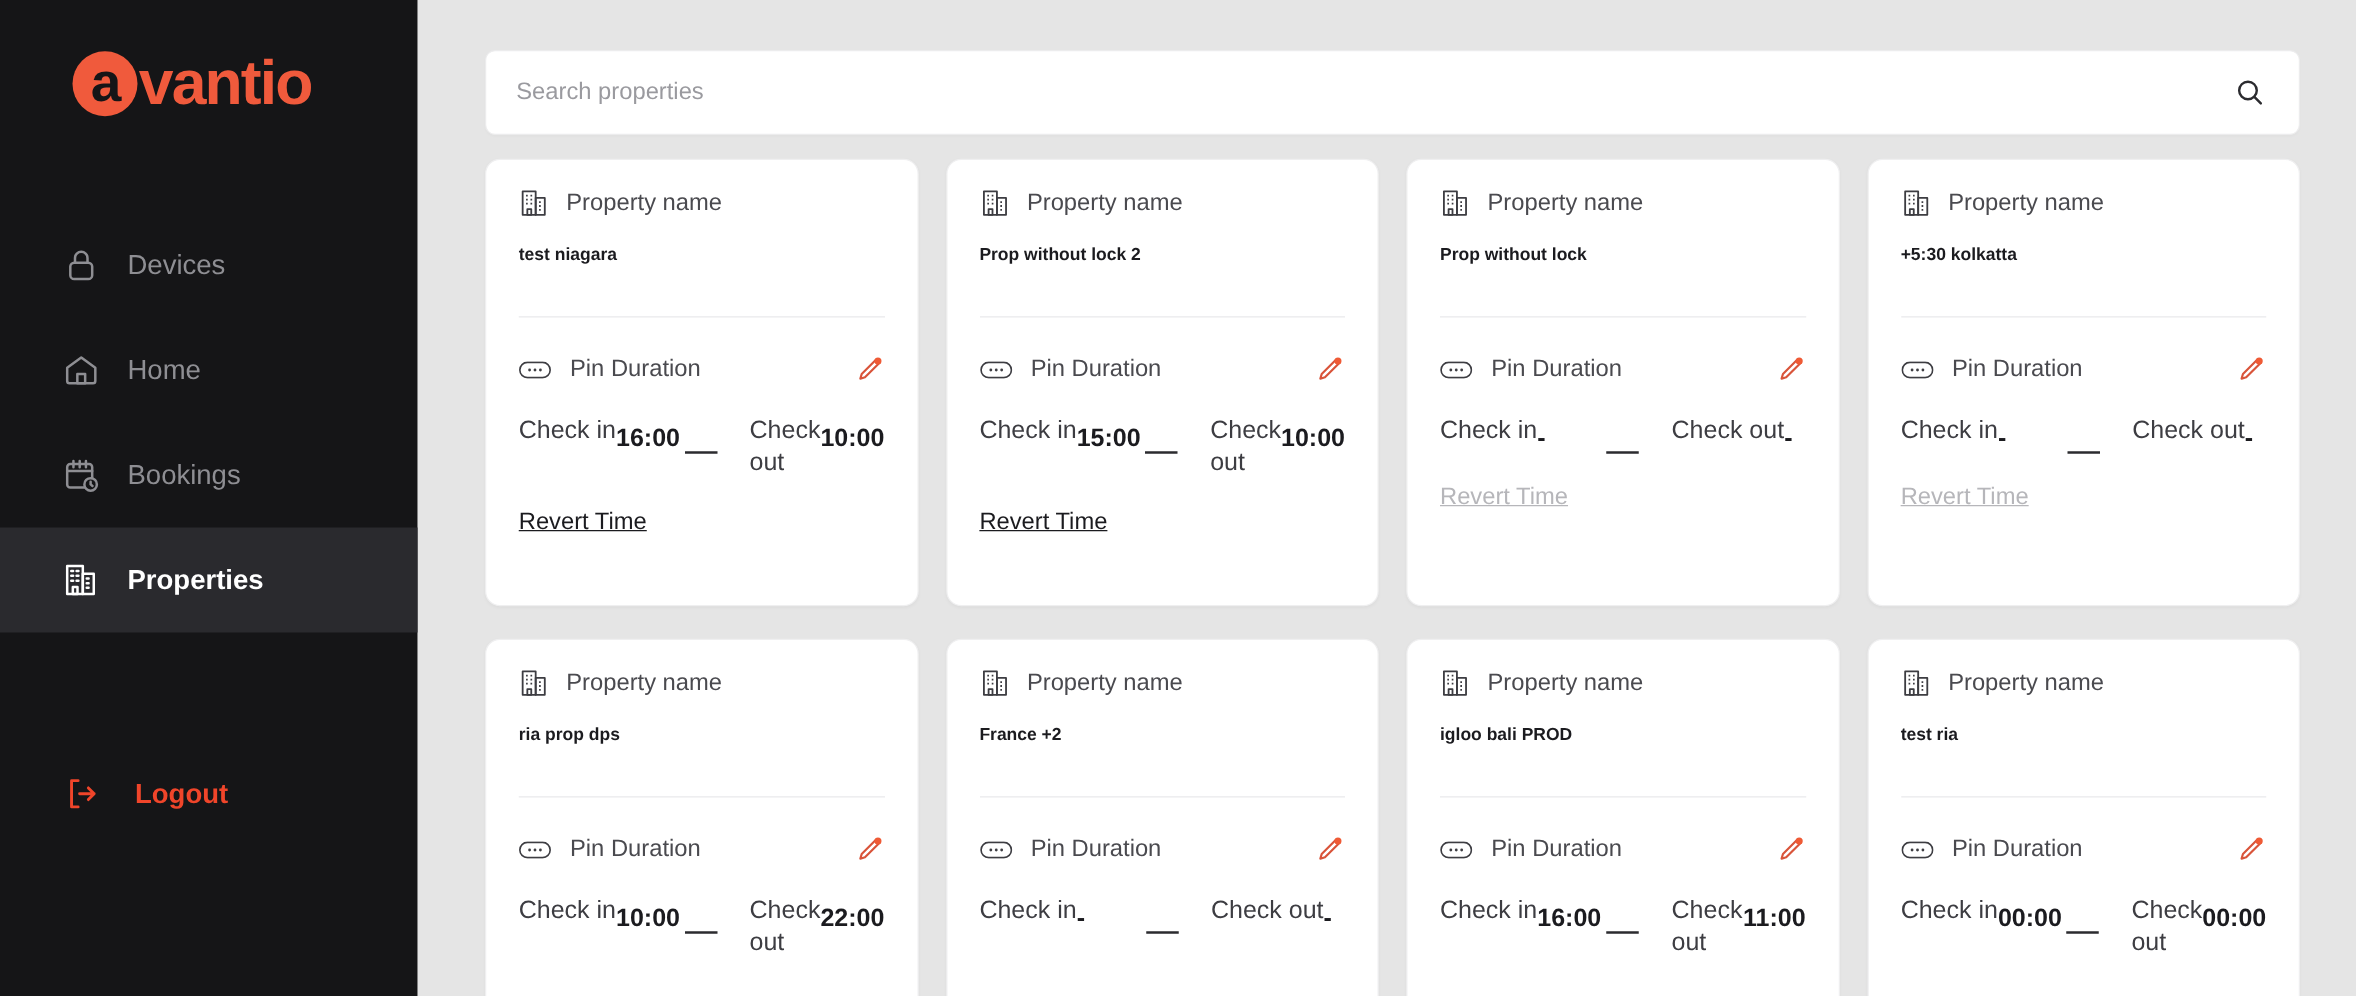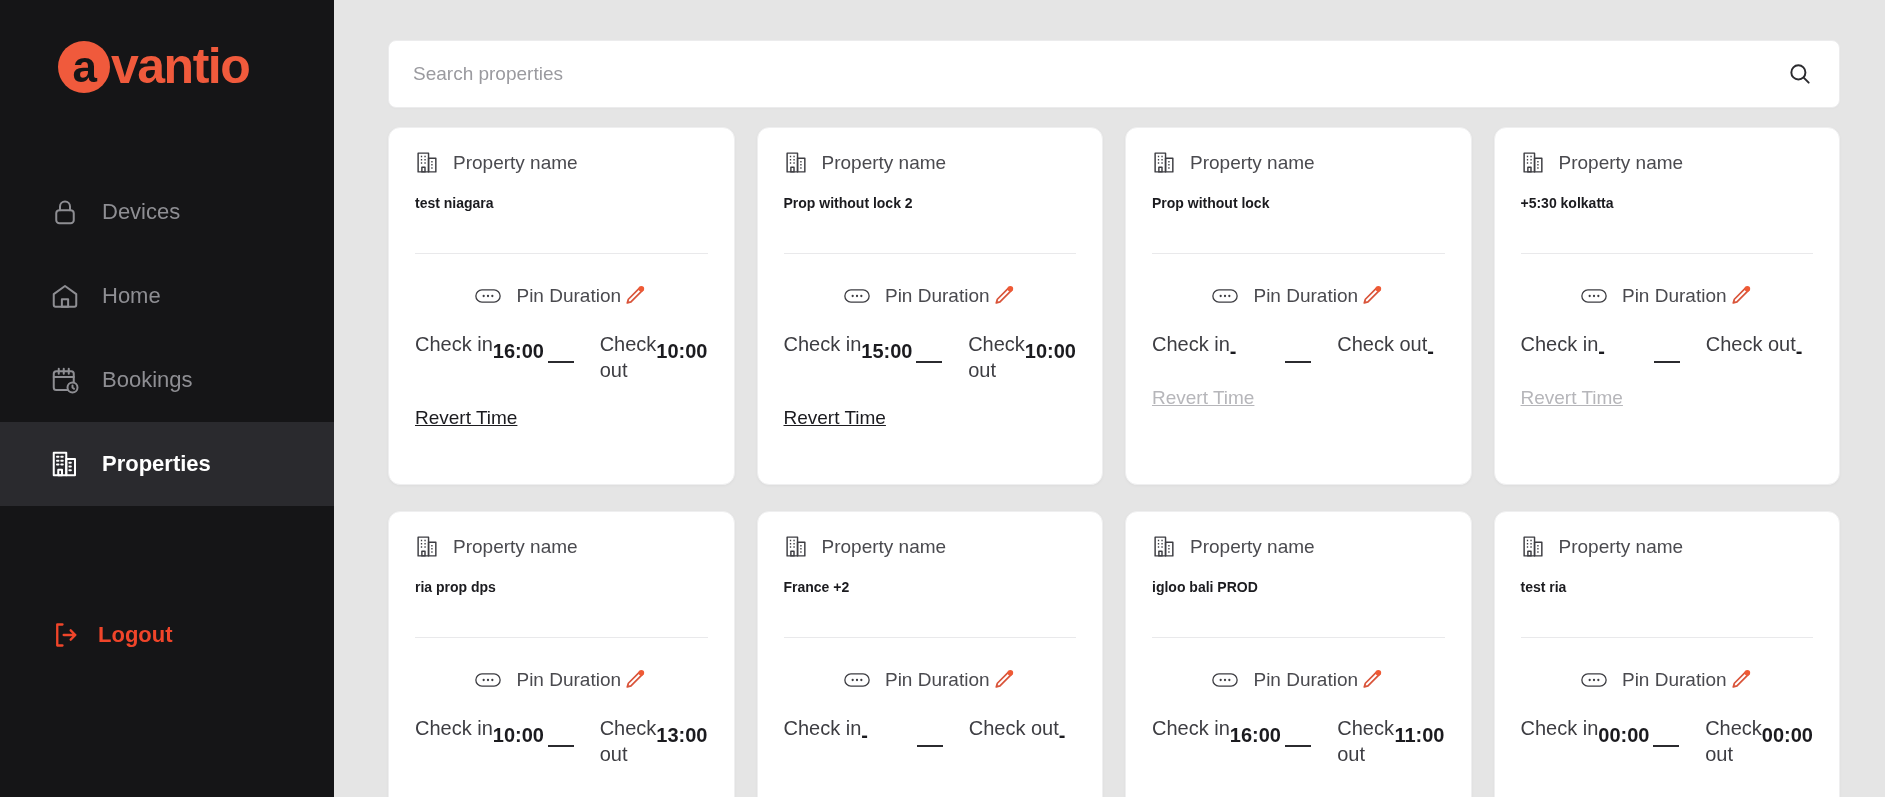--- a/index.html
+++ b/index.html
@@ -43,21 +43,21 @@
   }
   .nav-item .ico { width: 30px; height: 30px; display: block; flex: 0 0 30px; }
   .nav-item .ico svg { width: 30px; height: 30px; display: block; }
   .nav-item.active {
     background: #2a2a2e; color: #ffffff; font-weight: 700;
   }
   .nav-item.active .ico svg { stroke: #ffffff; }
 
   .logout {
     position: absolute; left: 0; bottom: 148px;
-    display: flex; align-items: center; gap: 18px;
+    display: flex; align-items: center; gap: 28px;
     padding-left: 52px;
     color: #f0452a; font-size: 22px; font-weight: 600;
     background: transparent; border: none; cursor: pointer;
     font-family: "Liberation Sans", sans-serif;
   }
   .logout .ico svg { width: 28px; height: 28px; display: block; }
 
   
   .main {
     flex: 1; height: 797px; background: #e5e5e5;
@@ -99,21 +99,21 @@
   .prop-label { font-size: 19px; color: #4a4a4f; }
   .prop-name {
     margin-top: 20px; font-size: 14px; font-weight: 700; color: #1b1b1f;
     white-space: nowrap;
   }
   .divider {
     margin-top: 42px; height: 1px; background: #e9e9eb; width: 100%;
   }
   .pin-row {
     margin-top: 29px;
-    display: flex; align-items: center; justify-content: center;
+    display: flex; align-items: center; justify-content: space-between;
   }
   .pin-left { display: flex; align-items: center; gap: 15px; }
   .pin-icon svg { width: 26px; height: 14px; display: block; }
   .pin-label { font-size: 19px; color: #4a4a4f; }
   .edit-btn {
     background: transparent; border: none; cursor: pointer; padding: 0;
     line-height: 0;
   }
   .edit-btn svg { width: 26px; height: 26px; display: block; }
 
@@ -446,21 +446,21 @@
           </button>
         </div>
         <div class="times">
           <div class="t-col">
             <span class="t-label">Check in</span>
             <span class="t-val">10:00</span>
           </div>
           <div class="t-dash"></div>
           <div class="t-col right">
             <span class="t-label">Check out</span>
-            <span class="t-val">13:00</span>
+            <span class="t-val">22:00</span>
           </div>
         </div>
 
       </section>
 
       <section class="card">
         <div class="card-head">
           <span class="building-icon">
             <svg viewBox="0 0 24 24" fill="none" stroke="#3d3d42" stroke-width="1.4" stroke-linejoin="round">
               <rect x="3" y="3" width="10" height="18"></rect>

